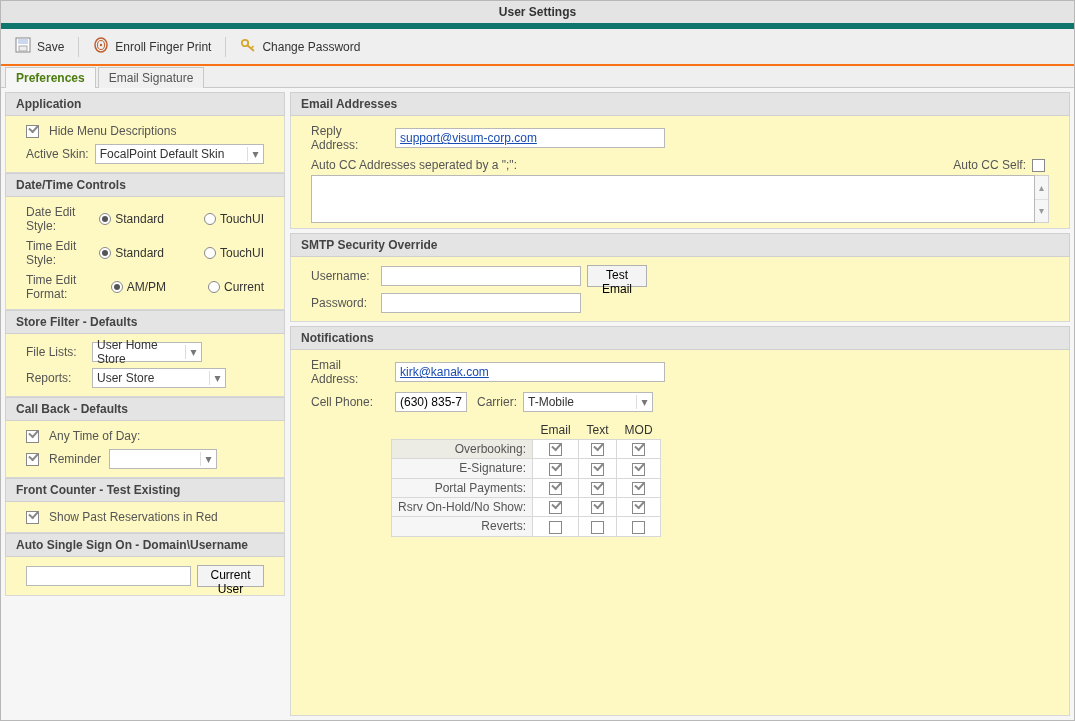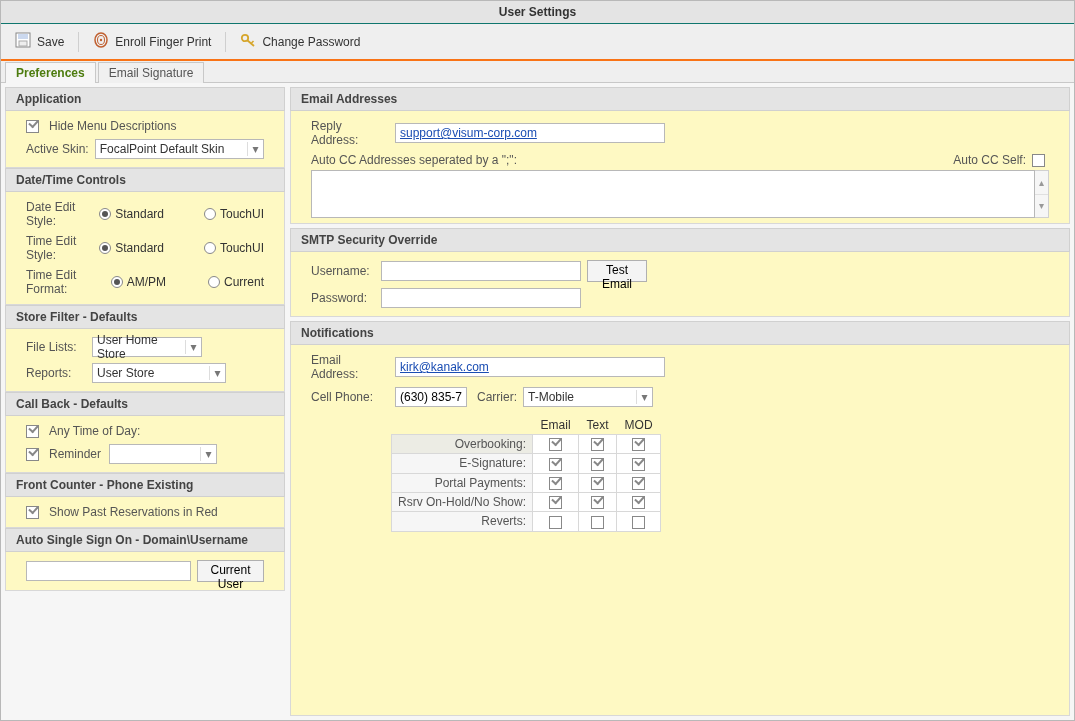--- a/index.html
+++ b/index.html
@@ -14,21 +14,21 @@
     width: 1075px; height: 721px;
     background: #e8e8e8;
     border: 1px solid #b8b8b8;
     display: flex; flex-direction: column;
   }
   .titlebar {
     text-align: center;
     font-weight: bold;
     padding: 4px 0;
     background: #e4e4e4;
-    border-bottom: 1px solid #0f766e;
+    border-bottom: 6px solid #0f766e;
   }
   .toolbar {
     display: flex;
     align-items: center;
     padding: 4px 6px;
     gap: 4px;
     background: #efefef;
     border-bottom: 2px solid #f97316;
   }
   .toolbar .tb-item {
@@ -363,21 +363,21 @@
         <div class="row">
           <span class="checkbox checked"></span>
           <label class="lbl" style="width:54px">Reminder</label>
           <div class="combo" style="width:108px;color:#aaa">
             <span style="flex:1"></span>
             <span class="caret">▾</span>
           </div>
         </div>
       </div>
 
-      <div class="section-header">Front Counter - Phone Existing</div>
+      <div class="section-header">Front Counter - Test Existing</div>
       <div class="section-body">
         <div class="row">
           <span class="checkbox checked"></span>
           <label class="lbl">Show Past Reservations in Red</label>
         </div>
       </div>
 
       <div class="section-header">Auto Single Sign On - Domain\Username</div>
       <div class="section-body">
         <div class="row">

